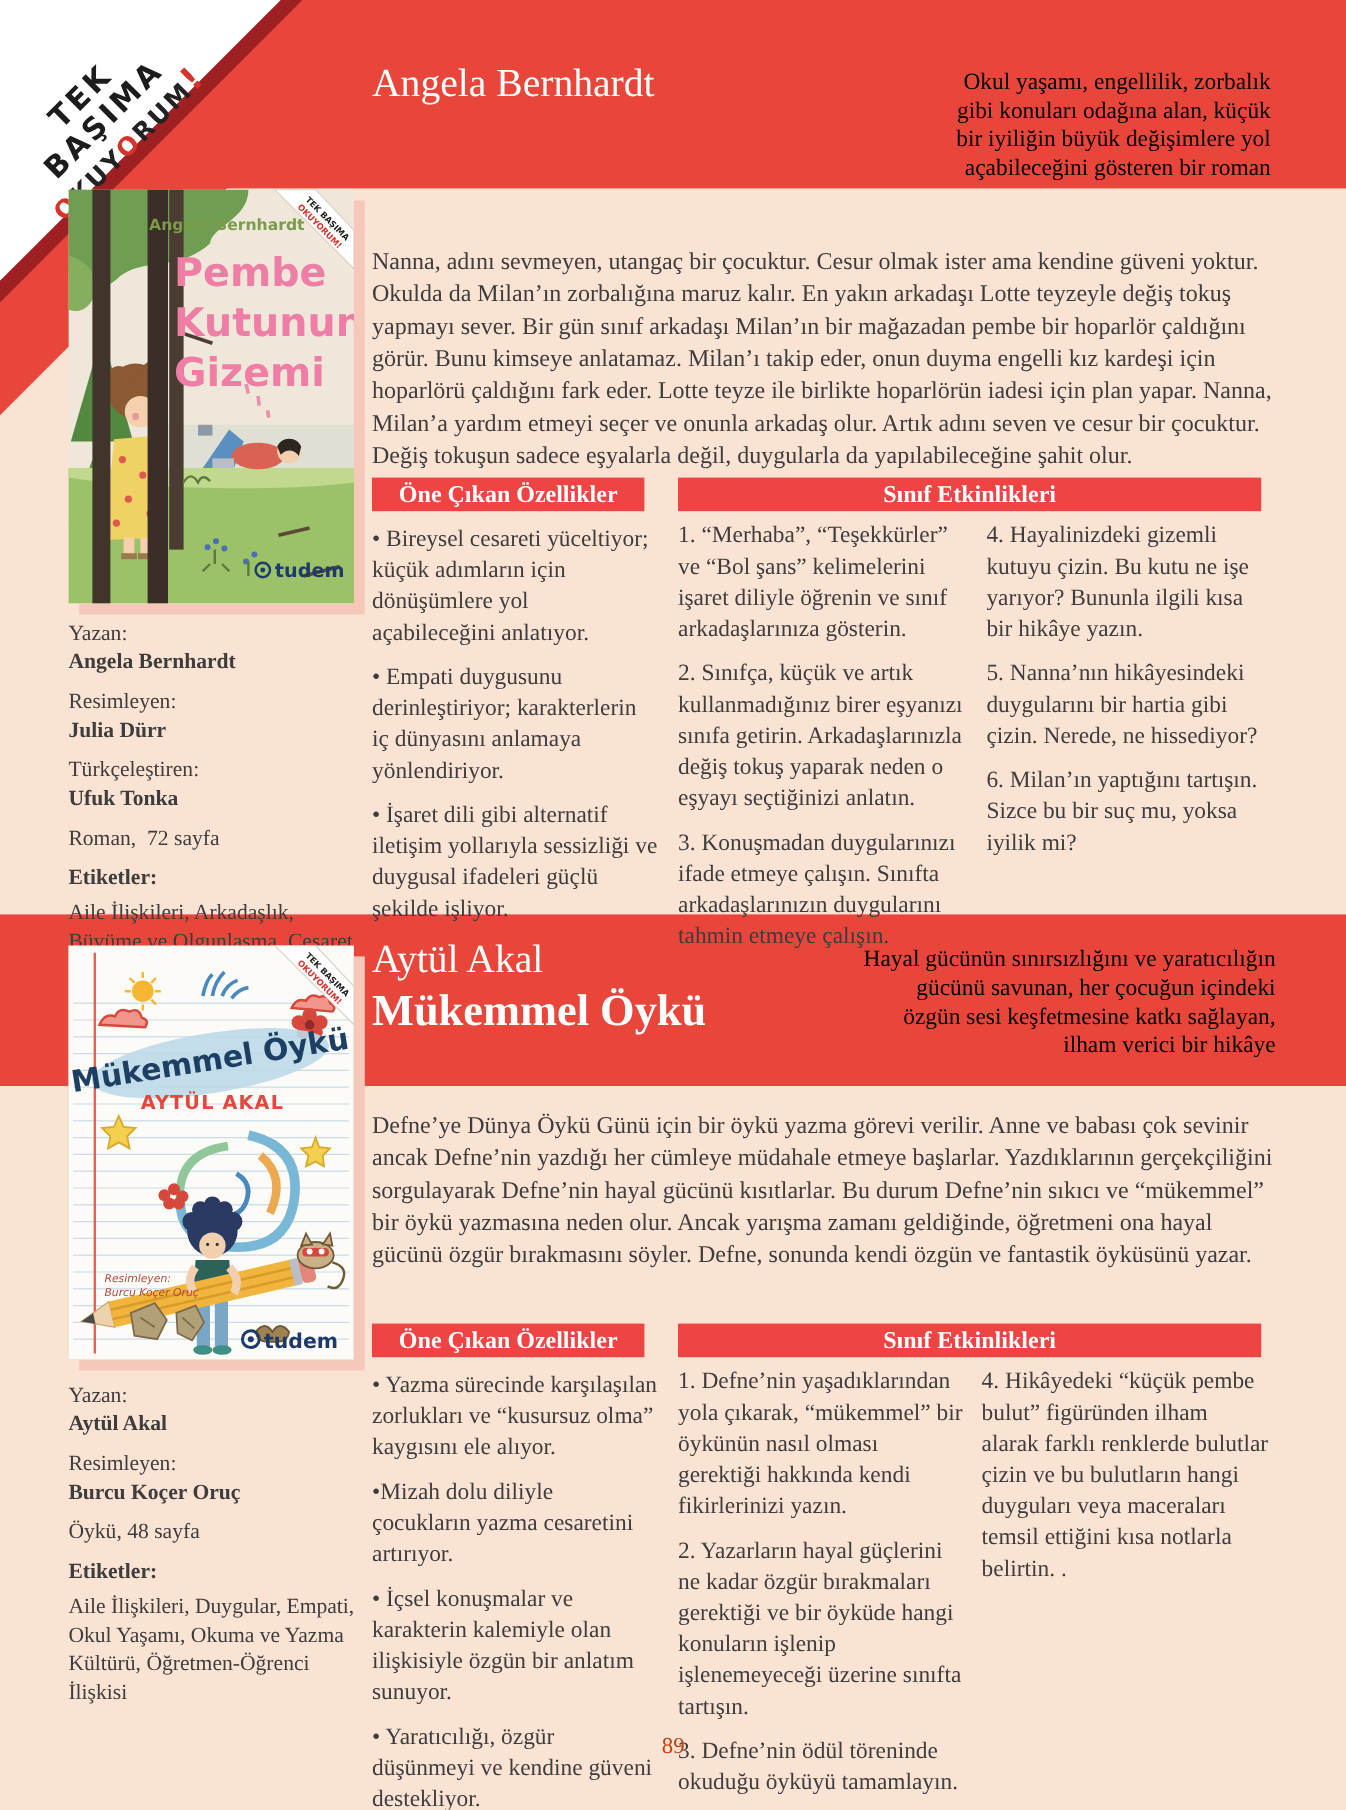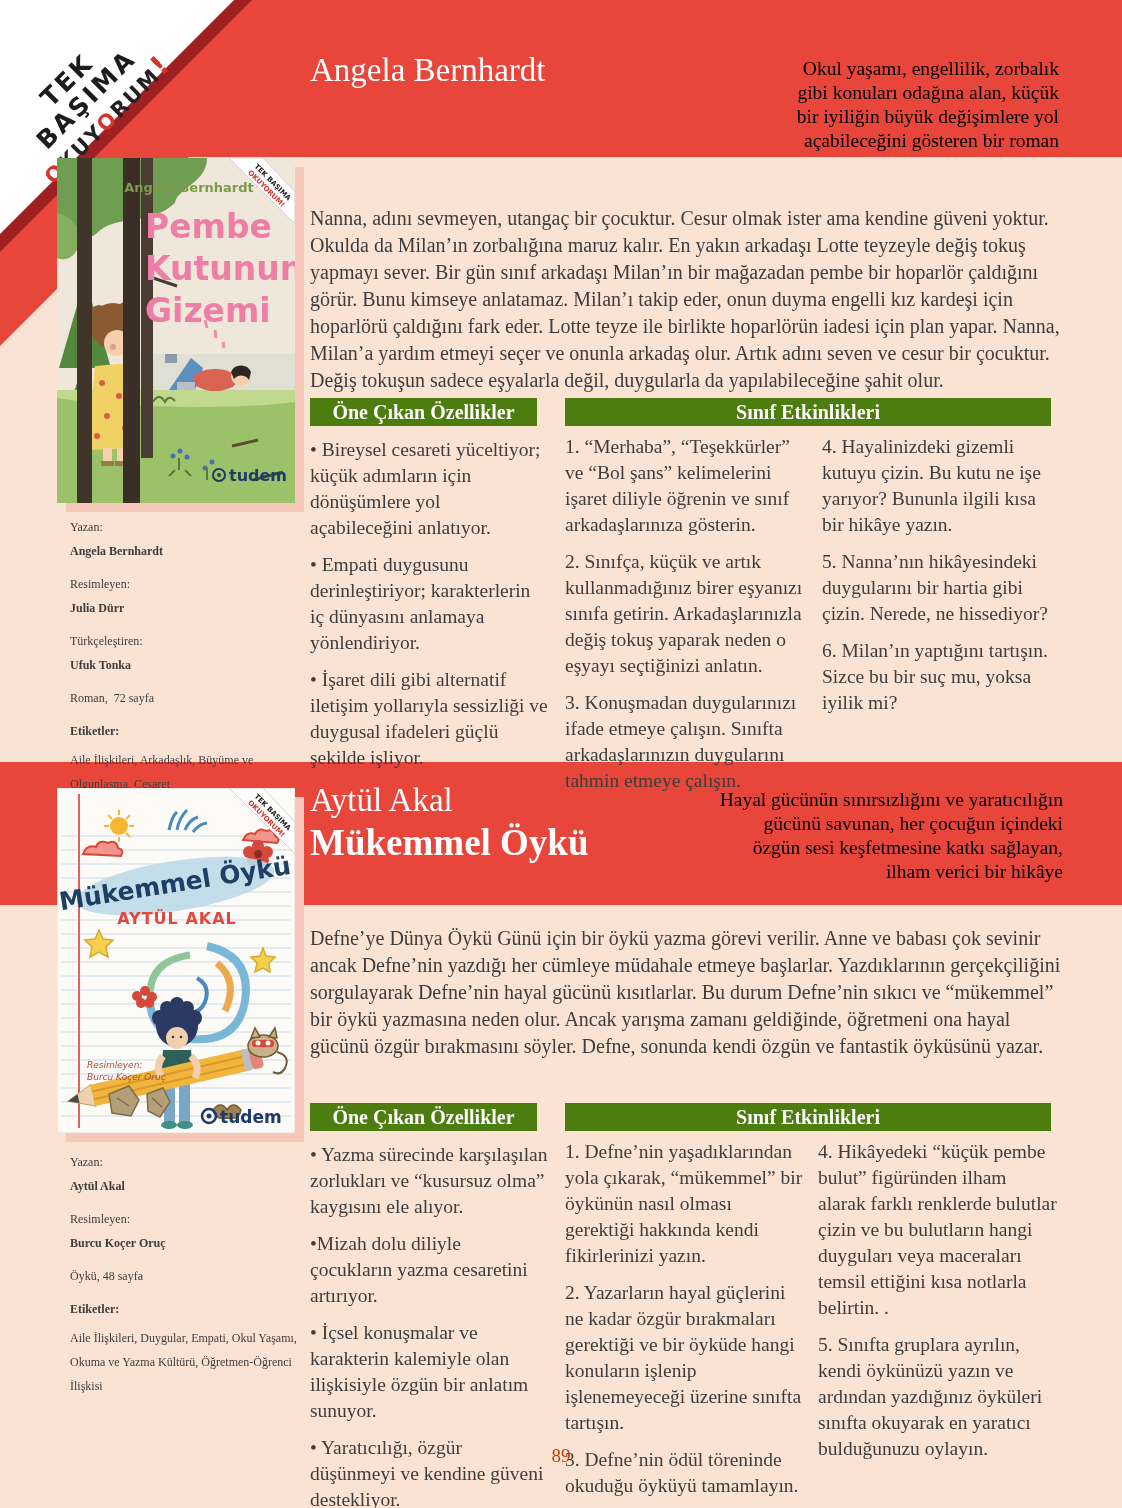--- a/index.html
+++ b/index.html
@@ -37,39 +37,39 @@
   
   .cover{position:absolute;left:57px;width:238px;height:345px;box-shadow:9px 9px 0 #f6c8ba;}
   .cov1{top:158px;} .cov2{top:788px;}
   .cover svg{display:block;}
 
   
   .descr{position:absolute;left:310px;width:755px;font-size:20px;line-height:27px;}
   .d1{top:205px;} .d2{top:925px;}
 
   
-  .hdr{position:absolute;height:28px;background:#4d7c0f;color:#fff;
+  .hdr{position:absolute;height:28px;background:#ef4444;color:#fff;
        font-weight:700;font-size:20px;display:flex;align-items:center;justify-content:center;}
   .hf1{left:310px;top:398px;width:227px;}
   .ha1{left:565px;top:398px;width:486px;}
   .hf2{left:310px;top:1103px;width:227px;}
   .ha2{left:565px;top:1103px;width:486px;}
 
   
   .list{position:absolute;font-size:19.5px;line-height:26px;}
   .list p{margin:0 0 11px 0;}
   .f1{left:310px;top:437px;width:238px;}
   .f2{left:310px;top:1142px;width:238px;}
   .a1a{left:565px;top:434px;width:240px;}
   .a1b{left:822px;top:434px;width:232px;}
   .a2a{left:565px;top:1139px;width:240px;}
   .a2b{left:818px;top:1139px;width:240px;}
 
   
-  .info{position:absolute;left:70px;width:242px;font-size:12px;line-height:24px;}
+  .info{position:absolute;left:57px;width:242px;font-size:18px;line-height:24px;}
   .i1{top:515px;} .i2{top:1150px;}
   .info .grp{margin-bottom:9px;}
   .info .iv{font-weight:700;}
   .info .im{margin-bottom:9px;white-space:pre-wrap;}
   .info .tl{font-weight:700;margin-bottom:5px;}
 
   .pagenum{position:absolute;left:0;top:1445px;width:1122px;text-align:center;
            font-size:19px;color:#c2410c;}
 </style>
 </head>
@@ -389,21 +389,20 @@
   <p>• İçsel konuşmalar ve karakterin kalemiyle olan ilişkisiyle özgün bir anlatım sunuyor.</p>
   <p>• Yaratıcılığı, özgür düşünmeyi ve kendine güveni destekliyor.</p>
 </div>
 <div class="list a2a">
   <p>1. Defne’nin yaşadıklarından yola çıkarak, “mükemmel” bir öykünün nasıl olması gerektiği hakkında kendi fikirlerinizi yazın.</p>
   <p>2. Yazarların hayal güçlerini ne kadar özgür bırakmaları gerektiği ve bir öyküde hangi konuların işlenip işlenemeyeceği üzerine sınıfta tartışın.</p>
   <p>3. Defne’nin ödül töreninde okuduğu öyküyü tamamlayın.</p>
 </div>
 <div class="list a2b">
   <p>4. Hikâyedeki “küçük pembe bulut” figüründen ilham alarak farklı renklerde bulutlar çizin ve bu bulutların hangi duyguları veya maceraları temsil ettiğini kısa notlarla belirtin. .</p>
-  <p>5. Sınıfta gruplara ayrılın, kendi öykünüzü yazın ve ardından yazdığınız öyküleri sınıfta okuyarak en yaratıcı bulduğunuzu oylayın.</p>
 </div>
 
 <div class="info i2">
   <div class="grp">
       <div>Yazan:</div>
        <div class="iv">Aytül Akal</div>
     </div>
   <div class="grp">
       <div>Resimleyen:</div>
        <div class="iv">Burcu Koçer Oruç</div>

